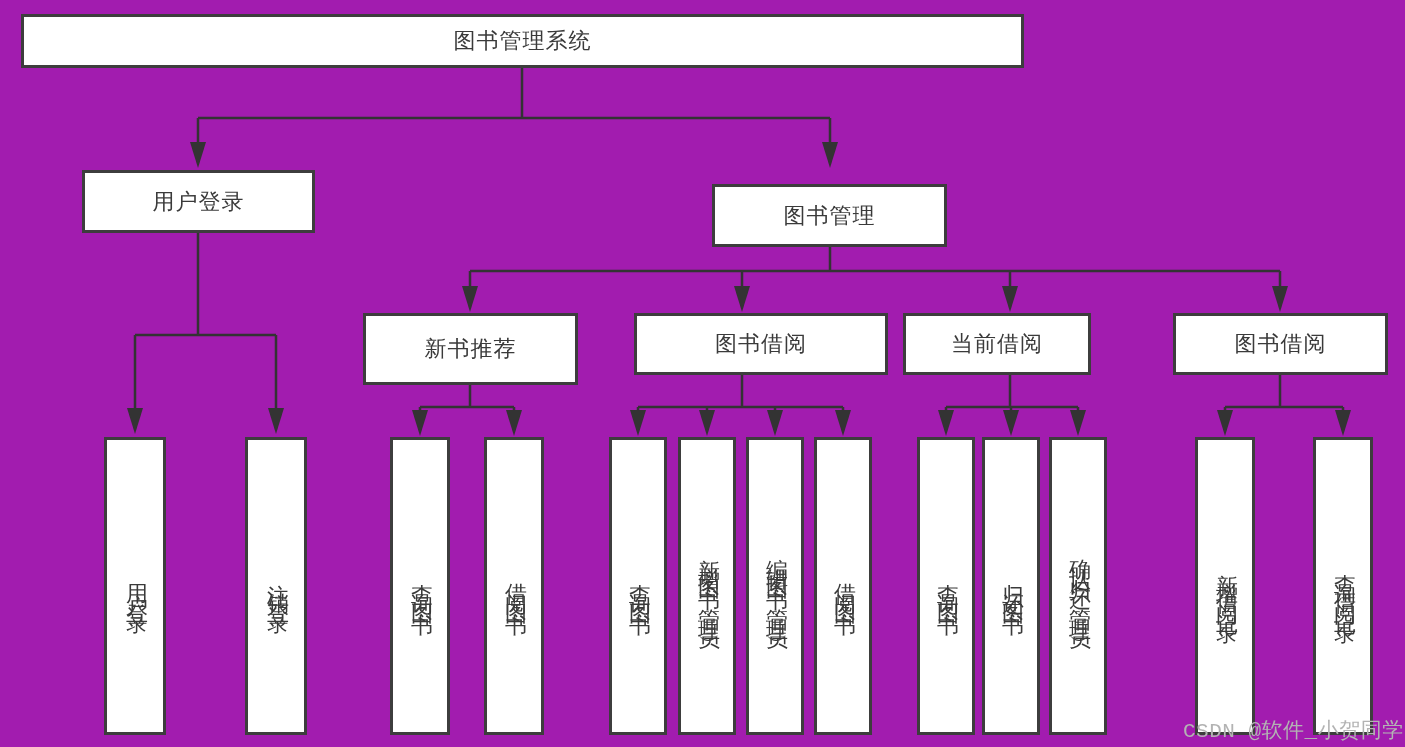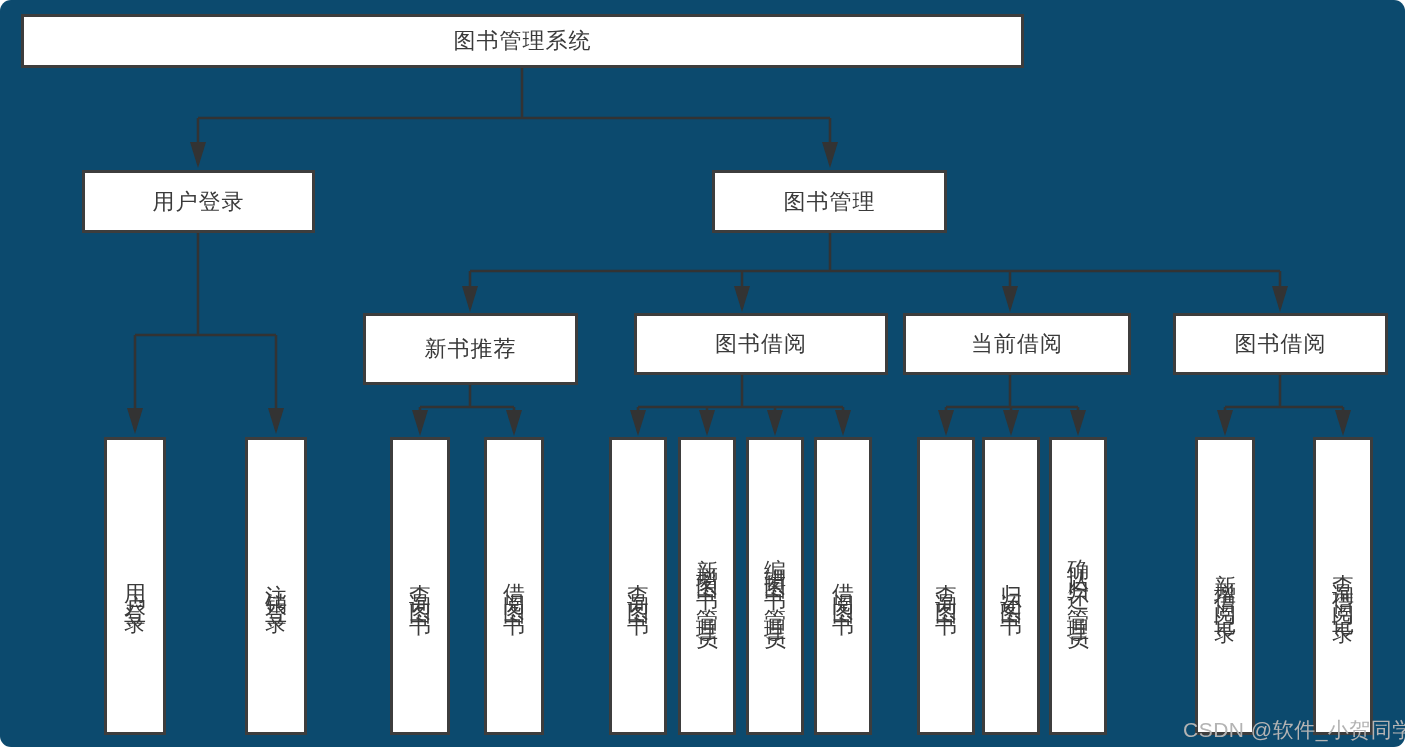--- a/index.html
+++ b/index.html
@@ -1,24 +1,23 @@
 <!DOCTYPE html>
 <html><head>
 <meta charset="utf-8">
 <style>
   * { margin: 0; padding: 0; box-sizing: border-box; }
   html, body { background: #ffffff; }
   .stage {
     position: relative;
     width: 1405px;
     height: 747px;
-    background: #0c4a6e;
-    font-family: Liberation Sans, sans-serif;
+    background: #a21caf;
+    font-family: Liberation Mono, monospace;
     overflow: hidden;
-    border-radius: 11px;
   }
   svg.wires {
     position: absolute;
     left: 0; top: 0;
     width: 1405px; height: 747px;
     z-index: 1;
   }
   svg.wires path {
     stroke: #333333;
     stroke-width: 2.5;
@@ -121,31 +120,31 @@
     </g>
   </svg>
 
   <div class="box h" style="left:21px; top:14px; width:1003px; height:54px">
     <span>图书管理系统</span>
   </div>
 
   <div class="box h" style="left:82px; top:170px; width:233px; height:63px">
     <span>用户登录</span>
   </div>
-  <div class="box h" style="left:712px; top:170px; width:235px; height:63px">
+  <div class="box h" style="left:712px; top:184px; width:235px; height:63px">
     <span>图书管理</span>
   </div>
 
   <div class="box h" style="left:363px; top:313px; width:215px; height:72px">
     <span>新书推荐</span>
   </div>
   <div class="box h" style="left:634px; top:313px; width:254px; height:62px">
     <span>图书借阅</span>
   </div>
-  <div class="box h" style="left:903px; top:313px; width:228px; height:62px">
+  <div class="box h" style="left:903px; top:313px; width:188px; height:62px">
     <span>当前借阅</span>
   </div>
   <div class="box h" style="left:1173px; top:313px; width:215px; height:62px">
     <span>图书借阅</span>
   </div>
 
   <div class="box v" style="left:104px; width:62px">
     <span>用户登录</span>
   </div>
   <div class="box v" style="left:245px; width:62px">

